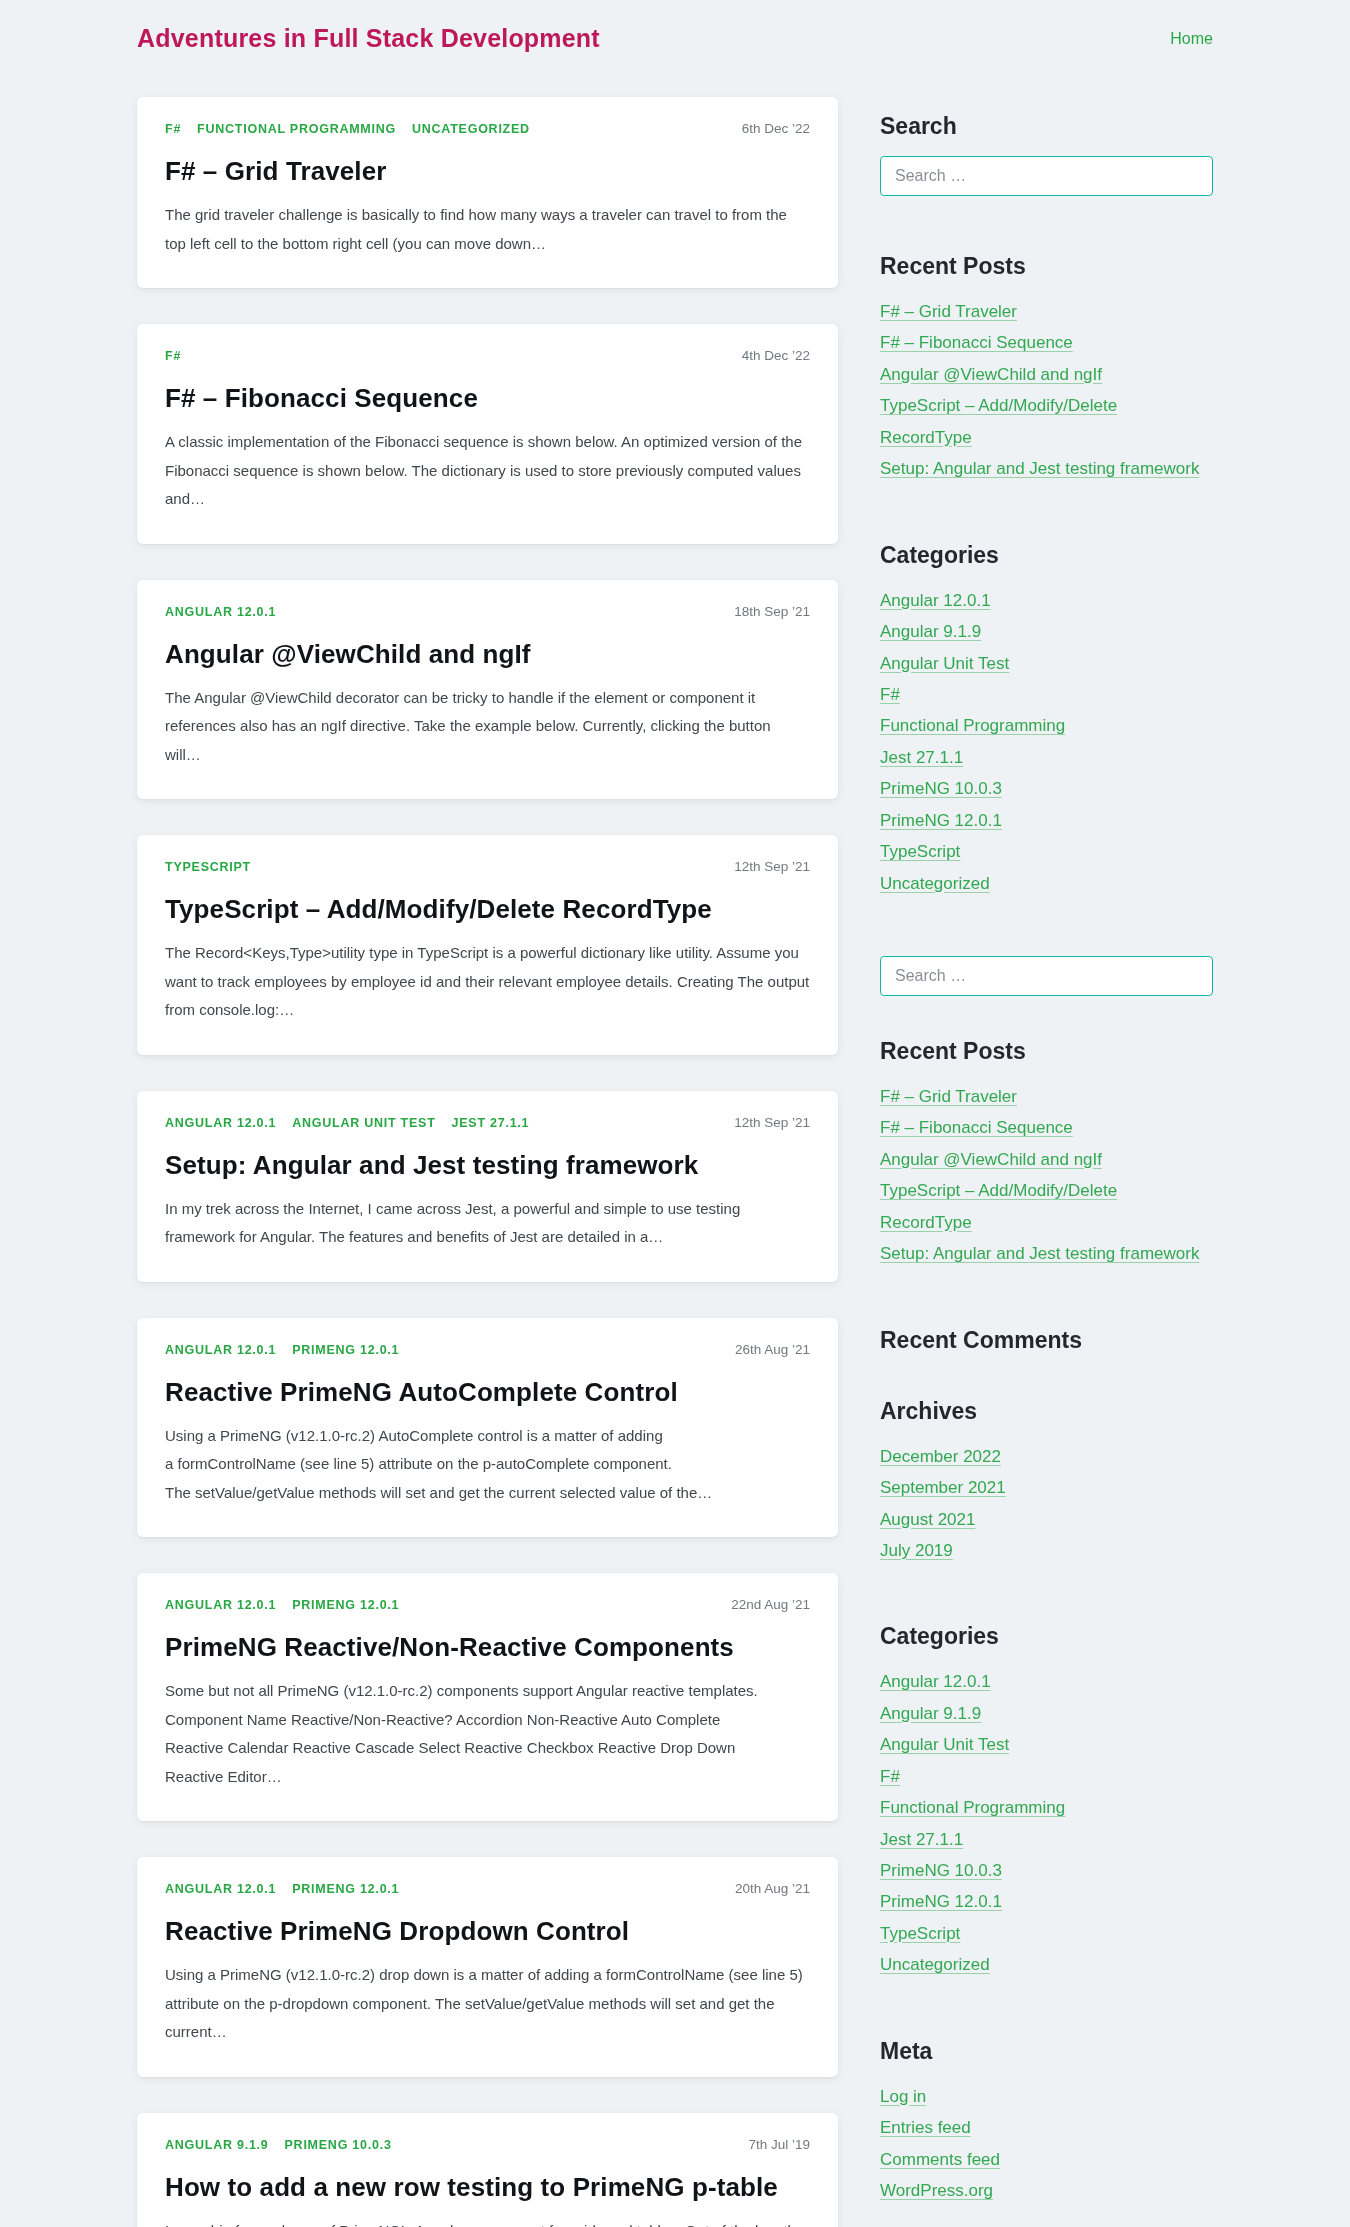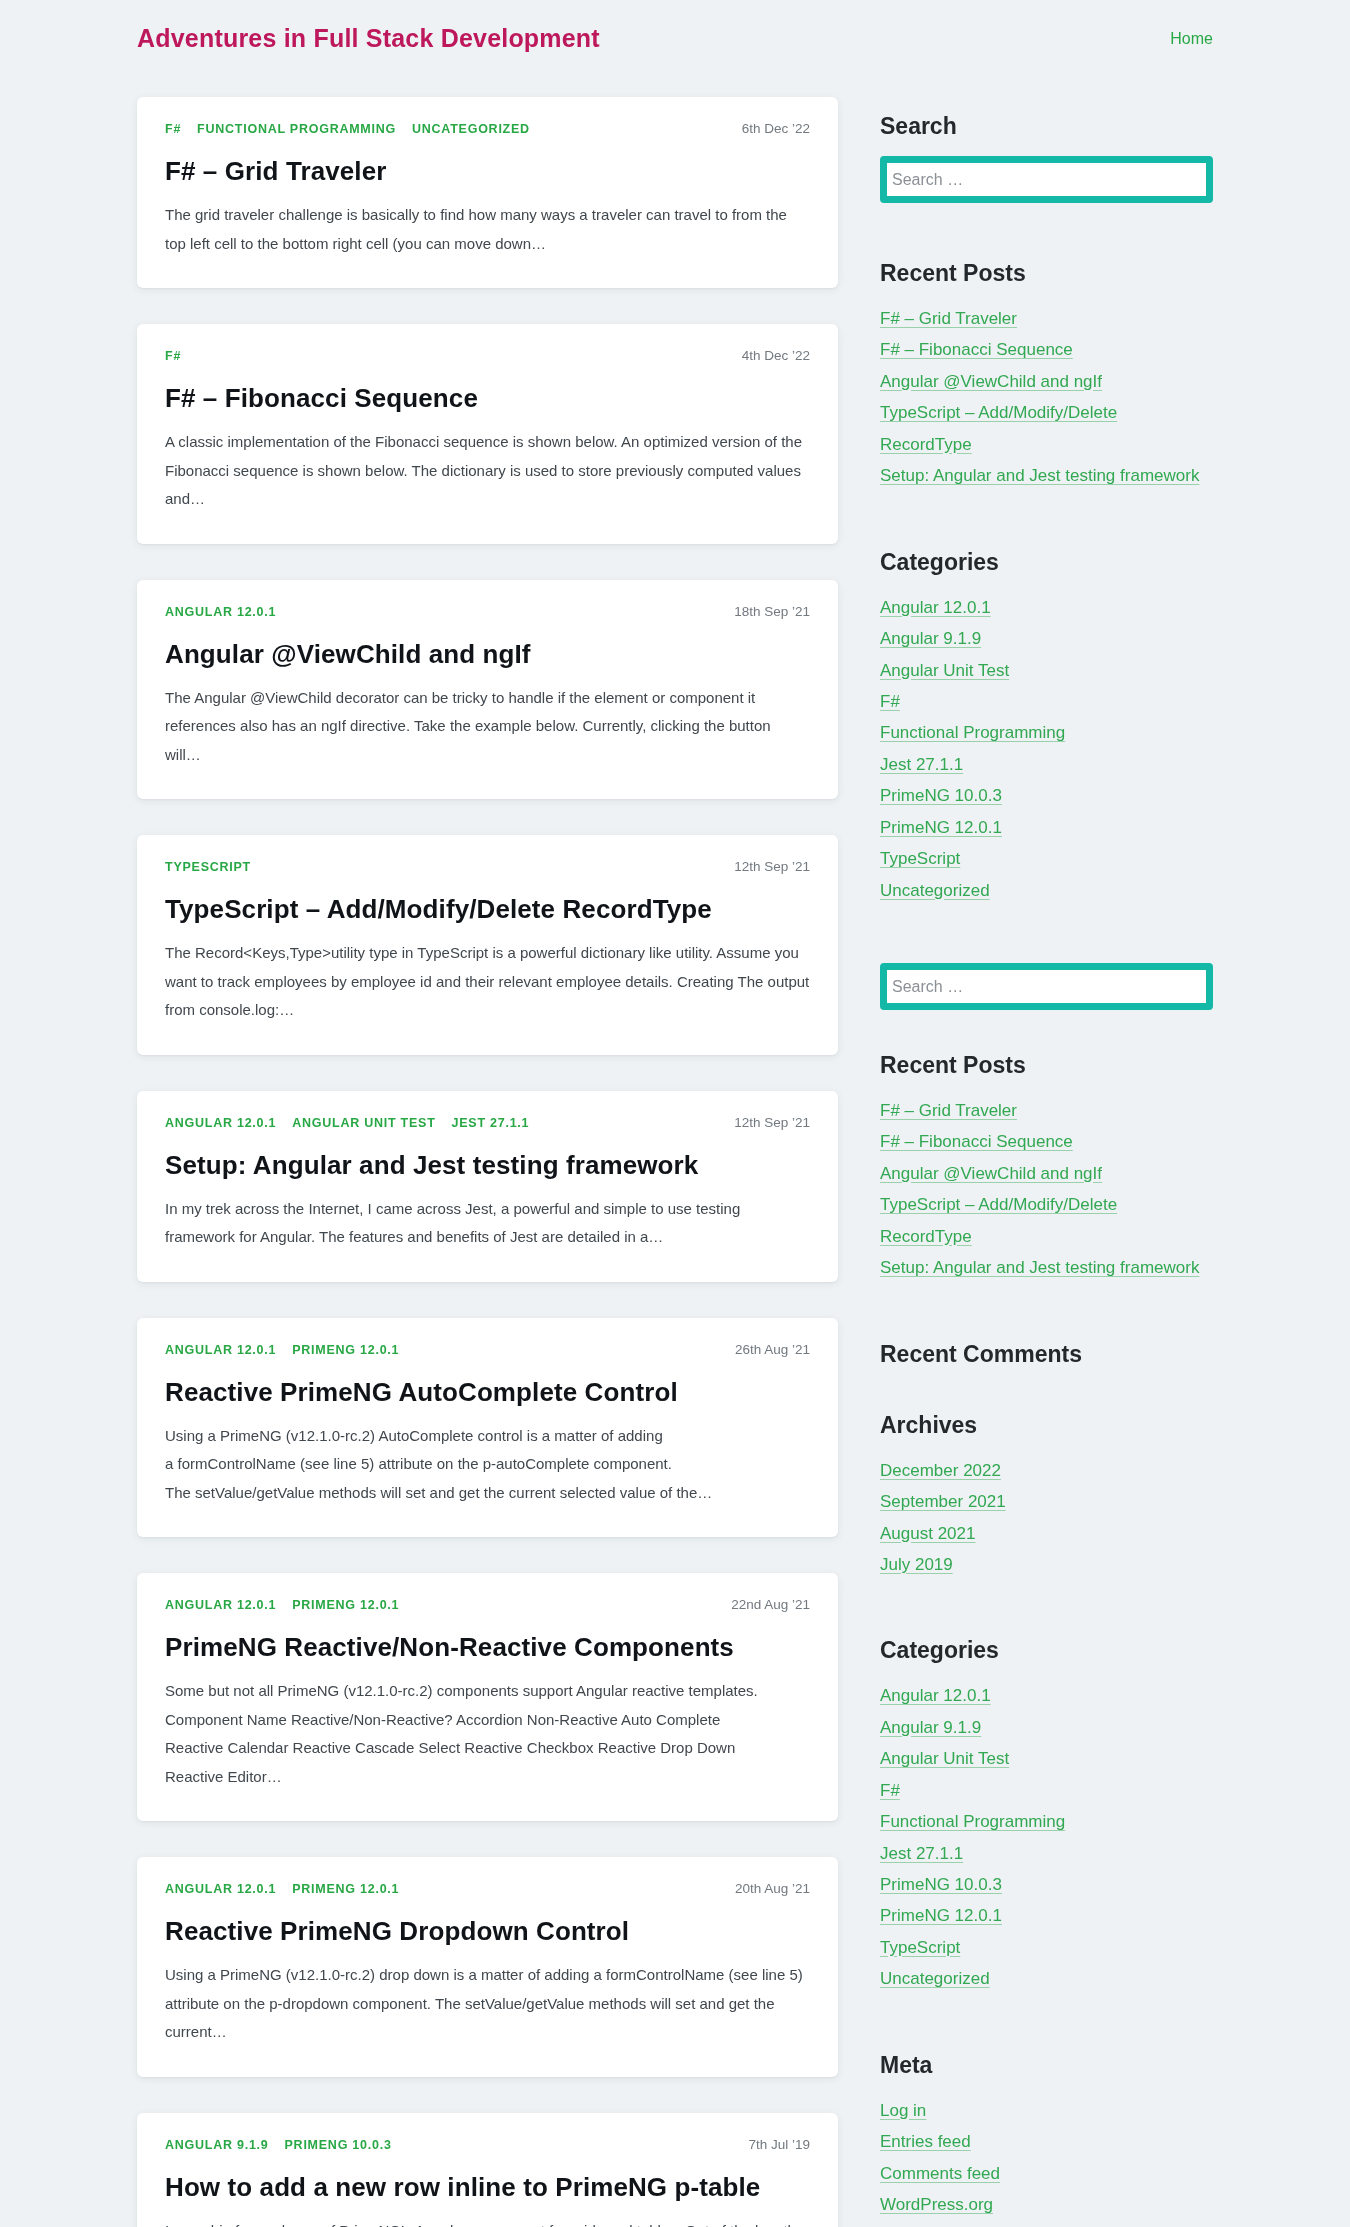--- a/index.html
+++ b/index.html
@@ -24,22 +24,22 @@
   .post-cat { font-size: 12.5px; font-weight: 700; color: #28a745; letter-spacing: .06em;
               text-transform: uppercase; text-decoration: none; cursor: pointer; white-space: nowrap; }
   .post-date { font-size: 13.5px; color: #72797f; white-space: nowrap; margin-left: 16px; text-align: center; }
   .post-title { font-size: 26px; font-weight: 700; color: #101418; margin-top: 20px; letter-spacing: .1px; }
   .post-excerpt { font-size: 15px; line-height: 1.9; color: #40474d; margin-top: 14px; white-space: pre-line; }
 
   
   .sidebar { width: 333px; padding-top: 16px; }
   .widget { margin-bottom: 57px; }
   .widget-title { font-size: 23px; font-weight: 700; color: #23282d; margin-bottom: 16px; }
-  .search-input { width: 100%; height: 47px; border: 7px solid #14b8a6; border-radius: 4px;
-                  background: #fff; padding: 0 5px; font-size: 16px; color: #333;
+  .search-input { width: 100%; height: 40px; border: 1px solid #14b8a6; border-radius: 4px;
+                  background: #fff; padding: 0 14px; font-size: 16px; color: #333;
                   font-family: "Liberation Sans", sans-serif; outline: none; }
   .search-input::placeholder { color: #8a9096; }
   .link-list { list-style: none; }
   .link-list li { line-height: 1.85; }
   .link-list a { color: #32a852; font-size: 17px; text-decoration: underline;
                  text-decoration-color: rgba(50,168,82,.45); text-underline-offset: 3px; cursor: pointer; }
   .widget.only-input { margin-bottom: 42px; }
   .widget.empty { margin-bottom: 44px; }
 </style>
 </head>
@@ -156,21 +156,21 @@
   </article>
 
   <article class="post-card">
     <div class="post-meta">
       <div class="post-cats">
               <a class="post-cat">ANGULAR 9.1.9</a>
               <a class="post-cat">PRIMENG 10.0.3</a>
             </div>
       <span class="post-date">7th Jul ’19</span>
     </div>
-    <h2 class="post-title">How to add a new row inline to PrimeNG p-table</h2>
+    <h2 class="post-title">How to add a new row testing to PrimeNG p-table</h2>
     <p class="post-excerpt">I am a big fan and user of PrimeNG’s Angular component for grids and tables. Out of the box the component has the capability to perform inline editing and deleting…</p>
   </article>
 </main>
 
     <aside class="sidebar">
 
       <section class="widget">
         <h2 class="widget-title">Search</h2>
         <input class="search-input" type="text" placeholder="Search …" style="">
       </section>

